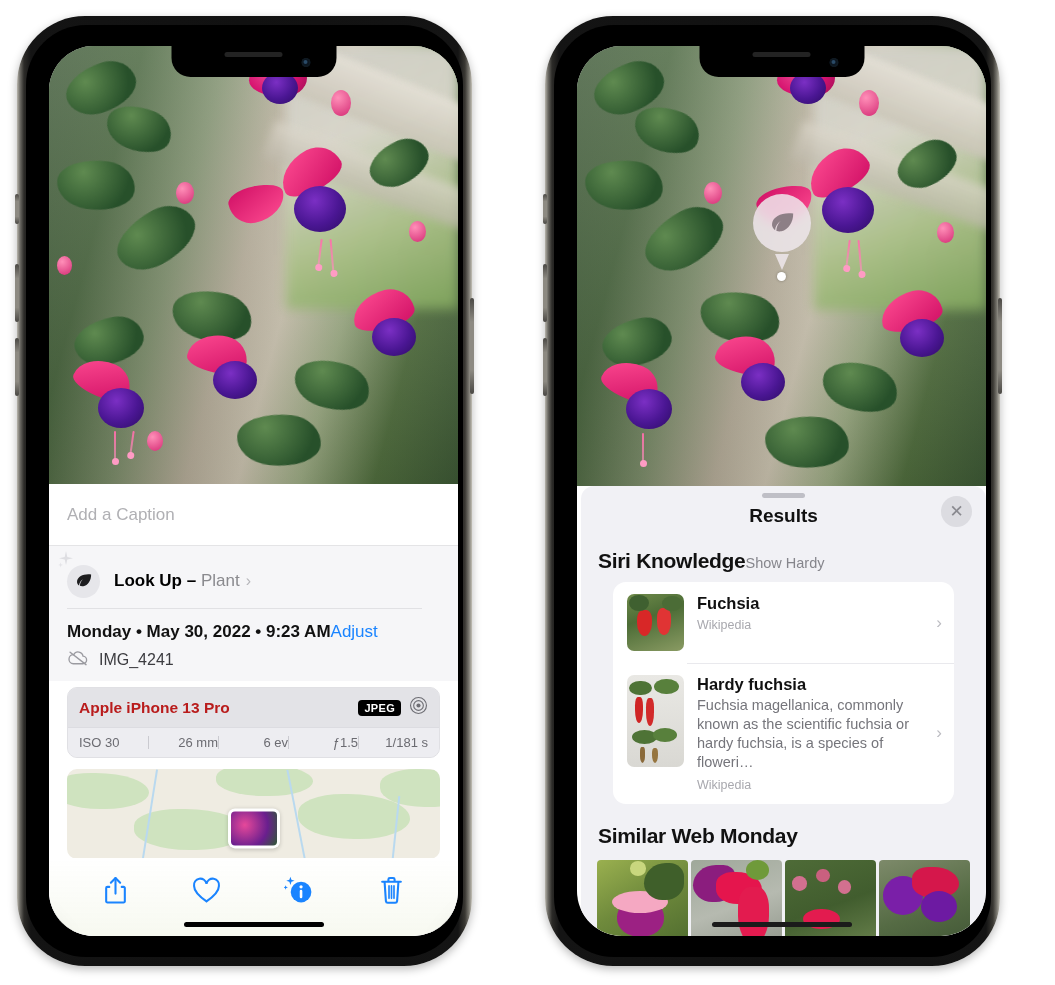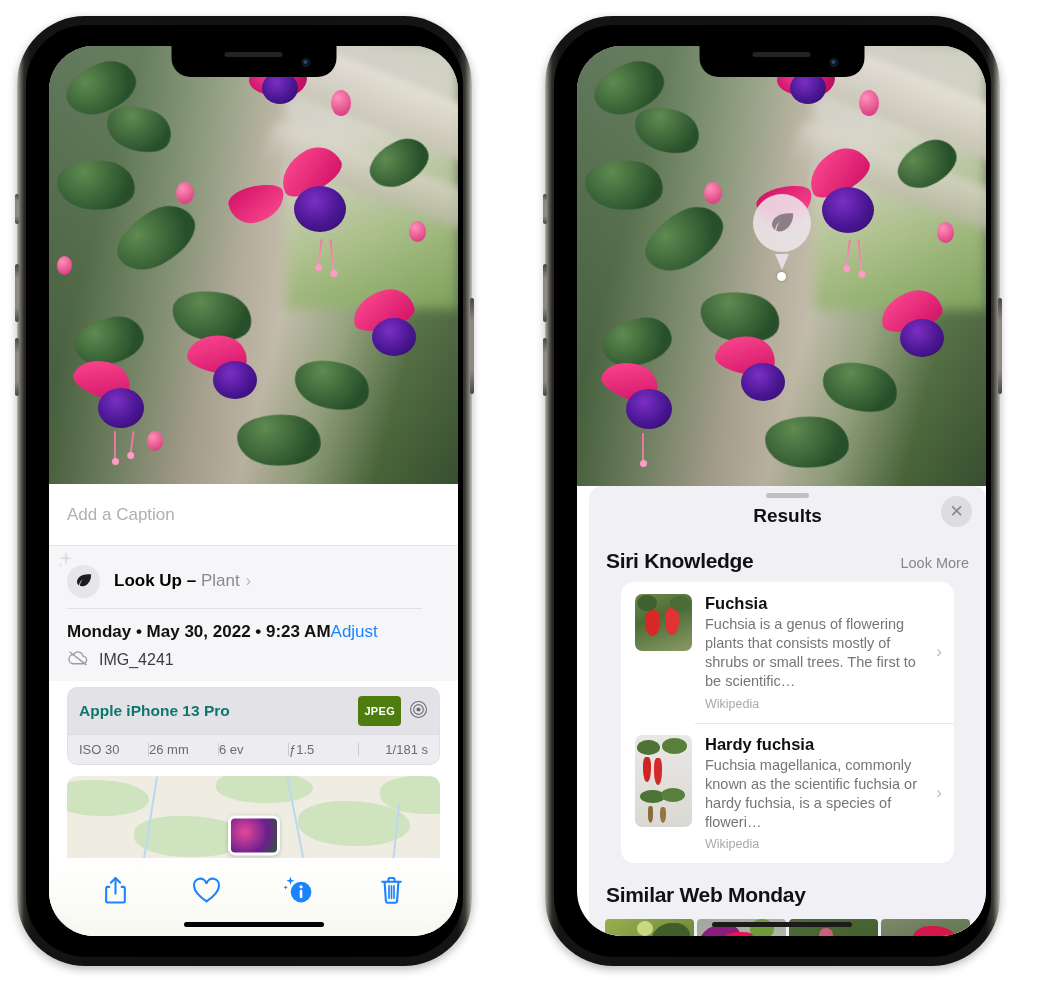--- a/index.html
+++ b/index.html
@@ -166,39 +166,39 @@
   .meta-name { font-size:16px; color:#3c3c40; }
 
   .camcard {
     margin: 6px 18px 0; border-radius:10px; overflow:hidden;
     background:#ececf0; border:1px solid #e0e0e4;
   }
   .camcard-head {
     display:flex; align-items:center; justify-content:space-between;
     padding: 8px 11px; background:#e3e3e7;
   }
-  .cam-model { font-size:15.5px; font-weight:700; color:#0f766e; }
+  .cam-model { font-size:15.5px; font-weight:700; color:#b91c1c; }
   .headtags { display:flex; align-items:center; gap:8px; }
   .tag-jpeg {
-    font-size:11px; font-weight:700; color:#fff; background:#4d7c0f;
-    padding:9px 6px; border-radius:4px; letter-spacing:.3px;
+    font-size:11px; font-weight:700; color:#fff; background:#000000;
+    padding:2px 6px; border-radius:4px; letter-spacing:.3px;
   }
   .camcard-body { padding: 8px 11px 9px; background:#ededf1; }
   .cam-lens { font-size:15px; color:#5a5a5f; }
   .cam-line2 { display:flex; align-items:center; justify-content:space-between; margin-top:4px; }
   .cam-res { font-size:15px; color:#5a5a5f; }
   .tag-vibrant {
     font-size:11px; color:#6c6c72; border:1px solid #b8b8bf;
     padding:2.5px 9px; border-radius:9px; letter-spacing:.4px;
   }
   .camcard-foot {
     display:flex; align-items:center; border-top:1px solid #dcdce1;
     padding: 7px 11px; background:#ededf1;
   }
-  .ex { flex:1; text-align:left; font-size:13px; color:#6b6b71; }
+  .ex { flex:1; text-align:right; font-size:13px; color:#6b6b71; }
   .ex:first-child { text-align:left; }
   .ex:last-child { text-align:right; }
   .exsep { width:1px; height:13px; background:#cacad0; }
 
   .mapbox {
     margin: 11px 18px 0; height: 90px; border-radius:10px;
     overflow:hidden; position:relative;
     background:#efece2;
   }
   .mapbox .g1,.mapbox .g2,.mapbox .g3,.mapbox .g4,.mapbox .g5 {
@@ -237,40 +237,40 @@
     width:0;height:0;
     border-left:7px solid transparent; border-right:7px solid transparent;
     border-top:16px solid rgba(237,230,235,.86);
   }
   .leaf-dot {
     position:absolute; width:9px; height:9px; border-radius:50%;
     background:#fff; z-index:21; box-shadow:0 0 3px rgba(0,0,0,.3);
   }
 
   .results {
-    position:absolute; left:12px; right:0; bottom:0;
+    position:absolute; left:4px; right:0; bottom:0;
     background:#f1f1f5;
     border-radius: 13px 13px 0 0;
     overflow:hidden;
   }
   .grabber {
     width:43px; height:5px; border-radius:3px; background:#bfbfc6;
     margin: 7px auto 0;
   }
   .res-head { position:relative; padding: 7px 0 2px; }
   .res-title { text-align:center; font-size:19px; font-weight:700; color:#111; }
   .res-close {
     position:absolute; right:14px; top:-2px;
     width:31px; height:31px; border-radius:50%;
     background:#dcdce1; color:#8a8a90;
     display:flex; align-items:center; justify-content:center;
     font-size:17px;
   }
   .sec-head {
-    display:flex; align-items:baseline; justify-content:space-between;
+    display:flex; align-items:baseline; justify-content:flex-start;
     padding: 20px 17px 9px;
   }
   .sec-title { font-size:21px; font-weight:700; color:#111; letter-spacing:-.3px; }
   .sec-more { font-size:14.5px; color:#86868c; }
   .card {
     margin: 0 32px; background:#fff; border-radius:13px; overflow:hidden;
   }
   .kn-row { display:flex; padding: 12px 12px 12px 14px; position:relative; }
   .kn-row + .kn-row::before {
     content:""; position:absolute; left:74px; right:0; top:0; height:1px; background:#e9e9ed;
@@ -538,35 +538,34 @@
         <div class="results" style="top:440px">
           <div class="grabber"></div>
 
           <div class="res-head">
             <div class="res-title">Results</div>
             <div class="res-close">✕</div>
           </div>
 
           <div class="sec-head">
             <span class="sec-title">Siri Knowledge</span>
-            <span class="sec-more">Look More</span>
+            <span class="sec-more">Show Hardy</span>
           </div>
 
           <div class="card">
 
             <div class="kn-row">
               <span class="kn-thumb" style="background:linear-gradient(160deg,#6f8a4a,#4c6c36 40%,#8a9b63 100%)">
                 <i style="position:absolute;left:18%;top:28%;width:26%;height:46%;border-radius:40% 40% 55% 55%;background:#d82727;display:block"></i>
                 <i style="position:absolute;left:52%;top:24%;width:26%;height:48%;border-radius:40% 40% 55% 55%;background:#e03434;display:block"></i>
                 <i style="position:absolute;left:4%;top:2%;width:34%;height:28%;border-radius:50%;background:#3f6030;display:block"></i>
                 <i style="position:absolute;left:62%;top:4%;width:34%;height:26%;border-radius:50%;background:#4b6c36;display:block"></i>
               </span>
               <span class="kn-body">
                 <span class="kn-title" style="display:block">Fuchsia</span>
-                <span class="kn-desc" style="display:block">Fuchsia is a genus of flowering plants that consists mostly of shrubs or small trees. The first to be scientific…</span>
                 <span class="kn-src" style="display:block">Wikipedia</span>
               </span>
               <span class="kn-chev">›</span>
             </div>
 
             <div class="kn-row">
               <span class="kn-thumb tall" style="background:linear-gradient(180deg,#e9e8e4,#d9d8d3)">
                 <i style="position:absolute;left:4%;top:6%;width:40%;height:16%;border-radius:50%;background:#4e7336;display:block"></i>
                 <i style="position:absolute;left:48%;top:4%;width:44%;height:17%;border-radius:50%;background:#58803c;display:block"></i>
                 <i style="position:absolute;left:14%;top:24%;width:14%;height:28%;border-radius:40% 40% 60% 60%;background:#cf2424;display:block"></i>

